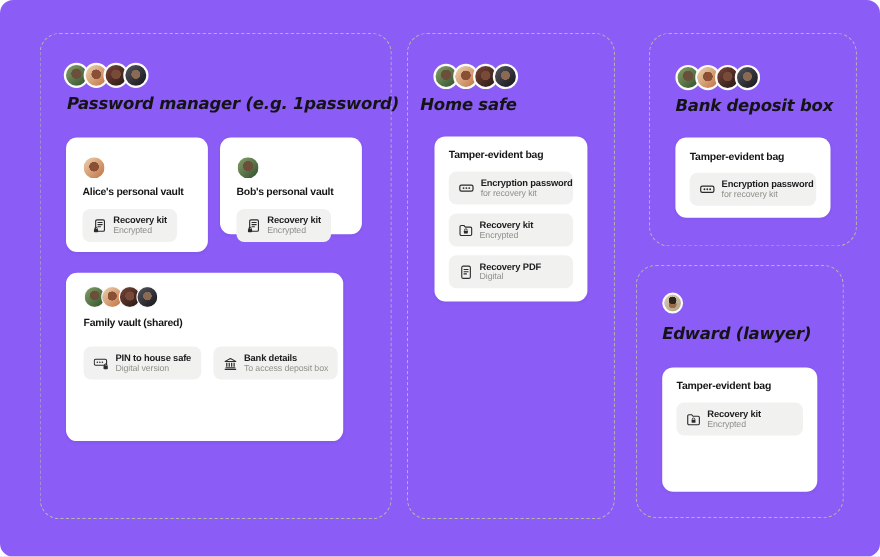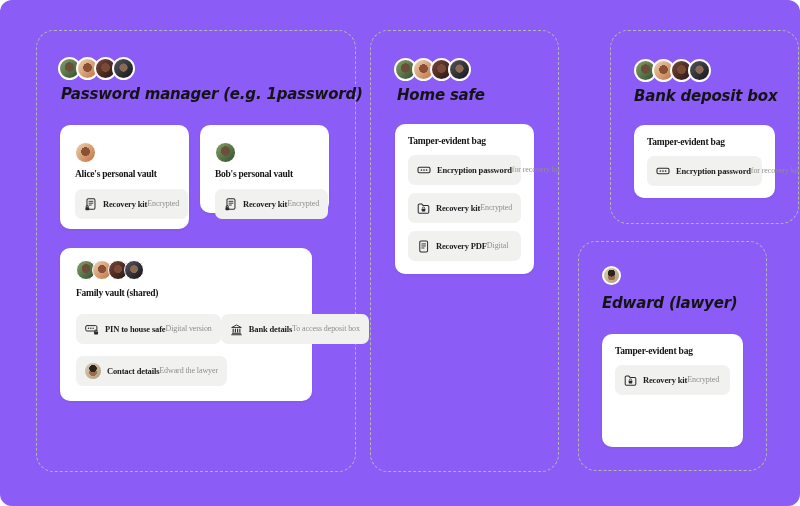--- a/index.html
+++ b/index.html
@@ -6,21 +6,21 @@
   body { font-family: "Liberation Sans", "DejaVu Sans", sans-serif; -webkit-font-smoothing: antialiased; }
   .canvas {
     position:relative; width:800px; height:506px;
     background:#8b5cf6; border-radius:12px; overflow:hidden; margin:0 auto;
   }
   .zone {
     position:absolute; border:1.5px dashed #b4b4b1; border-radius:18px;
   }
   #zone-pm   { left:36px;  top:30px;  width:318px; height:440px; }
   #zone-safe { left:370px; top:30px;  width:187px; height:440px; }
-  #zone-bank { left:610px; top:30px;  width:187px; height:192px; }
+  #zone-bank { left:590px; top:30px;  width:187px; height:192px; }
   #zone-edward { left:578px; top:241px; width:187px; height:228px; }
 
   .sec-title {
     position:absolute; white-space:nowrap;
     font-family: cursive, "DejaVu Sans", sans-serif;
     font-style:italic; font-weight:700; font-size:15px; letter-spacing:-0.2px;
     color:#141416;
   }
   .avatar-row { position:absolute; display:flex; }
   .av {
@@ -36,59 +36,58 @@
   .p1 { background: radial-gradient(circle at 50% 42%, #6b4f3a 0 31%, rgba(0,0,0,0) 33%), linear-gradient(135deg,#86a06a,#31502c); }
   .p2 { background: radial-gradient(circle at 50% 45%, #8a4f35 0 30%, rgba(0,0,0,0) 32%), linear-gradient(135deg,#ecd2b2,#c0713f); }
   .p3 { background: radial-gradient(circle at 50% 45%, #7a4a38 0 30%, rgba(0,0,0,0) 32%), linear-gradient(135deg,#7a4438,#241813); }
   .p4 { background: radial-gradient(circle at 50% 45%, #8a6a52 0 28%, rgba(0,0,0,0) 30%), linear-gradient(135deg,#55565e,#141419); }
   .p5 { background: radial-gradient(circle at 50% 34%, #2b241e 0 27%, rgba(0,0,0,0) 29%), radial-gradient(circle at 50% 58%, #9a6b4a 0 30%, rgba(0,0,0,0) 32%), linear-gradient(135deg,#d9cbb4,#ae9d80); }
 
   .card {
     position:absolute; background:#ffffff; border-radius:10px;
     box-shadow:0 1px 3px rgba(0,0,0,0.05);
     box-sizing:border-box;
-    font-family:Liberation Serif, serif;
   }
   .vault-card { padding:17px 15px; }
   .vault-card .card-avatar {
     width:21px; height:21px; border-radius:50%;
     border:1.5px solid #fff; box-sizing:border-box; margin-bottom:6px;
   }
   .card-title {
     font-size:9.5px; font-weight:bold; color:#141416;
     letter-spacing:-0.25px; white-space:nowrap; margin-bottom:10px;
   }
   .item {
     background:#f1f1ef; border-radius:7px;
     display:inline-flex; align-items:center; gap:6px;
     height:30px; padding:0 9px; box-sizing:border-box;
     vertical-align:top;
   }
-  .item .txt { display:flex; justify-content:center; }
+  .item .txt { display:flex; flex-direction:column; justify-content:center; }
   .item-label {
     font-size:8.5px; font-weight:bold; color:#1b1b1e;
     letter-spacing:-0.15px; line-height:10px; white-space:nowrap;
   }
   .item-sub {
     font-size:8px; color:#8f8f8c; letter-spacing:-0.1px;
     line-height:9.5px; white-space:nowrap;
   }
   .icn { flex:0 0 auto; display:block; }
   .item-avatar { width:16px; height:16px; border-radius:50%; flex:0 0 auto; }
 
   .bag-card { padding:12px 13px; }
   .bag-label {
     font-size:9.5px; font-weight:bold; color:#141416;
     letter-spacing:-0.2px; white-space:nowrap;
   }
   .bag-items { margin-top:9px; display:flex; flex-direction:column; gap:8px; }
   .bag-items .item { width:100%; }
 
   .fam-grid { margin-top:16px; }
-  .fam-row { display:flex; }
+  .fam-row { display:flex; gap:11px; }
   .fam-row + .fam-row { margin-top:12px; }
 </style>
 </head>
 <body>
 
 <div class="canvas">
 
   <div class="zone" id="zone-pm">
     <div class="avatar-row" style="left:21px; top:26px;">
       <div class="av p1"></div>
@@ -161,41 +160,32 @@
               <path d="M1.8 4.9 L7 2.1 L12.2 4.9 Z" fill="none" stroke="#2b2b2e" stroke-width="1" stroke-linejoin="round"></path>
               <path d="M3.4 6.3 v3.8 M5.8 6.3 v3.8 M8.2 6.3 v3.8 M10.6 6.3 v3.8" stroke="#2b2b2e" stroke-width="1.2" fill="none"></path>
               <path d="M2.2 11.1 h9.6 M1.4 12.7 h11.2" stroke="#2b2b2e" stroke-width="1.1" fill="none"></path>
             </svg>
             <span class="txt">
               <span class="item-label">Bank details</span>
               <span class="item-sub">To access deposit box</span>
             </span>
           </div>
         </div>
-        <div class="fam-row">
-          <div class="item">
-            <span class="item-avatar p5"></span>
-            <span class="txt">
-              <span class="item-label">Contact details</span>
-              <span class="item-sub">Edward the lawyer</span>
-            </span>
-          </div>
-        </div>
       </div>
     </div>
   </div>
 
   <div class="zone" id="zone-safe">
     <div class="avatar-row" style="left:23px; top:27px;">
       <div class="av p1"></div>
       <div class="av p2"></div>
       <div class="av p3"></div>
       <div class="av p4"></div>
     </div>
-    <div class="sec-title" style="left:26px; top:55px;">Home safe</div>
+    <div class="sec-title" style="left:11px; top:55px;">Home safe</div>
 
     <div class="card bag-card" style="left:24px; top:93px; width:139px; height:150px;">
       <div class="bag-label">Tamper-evident bag</div>
       <div class="bag-items">
         <div class="item">
           <svg class="icn" width="14" height="14" viewBox="0 0 14 14">
             <rect x="1" y="4.2" width="12" height="5.6" rx="1.5" fill="none" stroke="#2b2b2e" stroke-width="1.1"></rect>
             <circle cx="4.4" cy="7" r=".85" fill="#2b2b2e"></circle>
               <circle cx="7" cy="7" r=".85" fill="#2b2b2e"></circle>
               <circle cx="9.6" cy="7" r=".85" fill="#2b2b2e"></circle>

